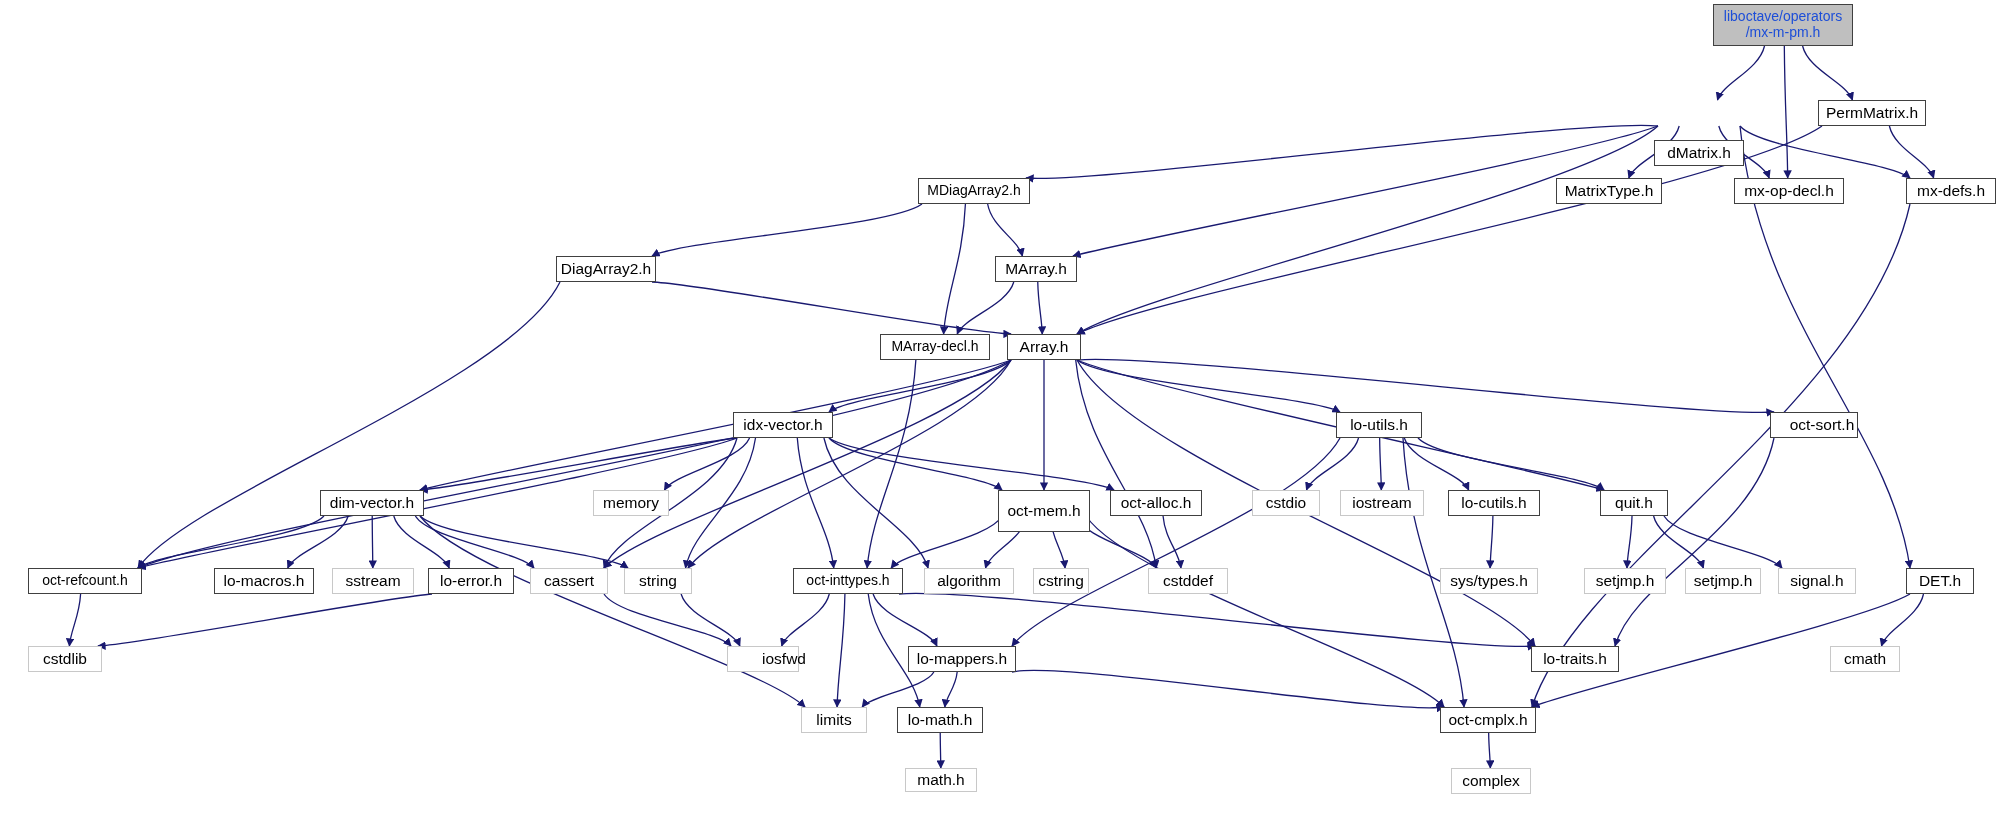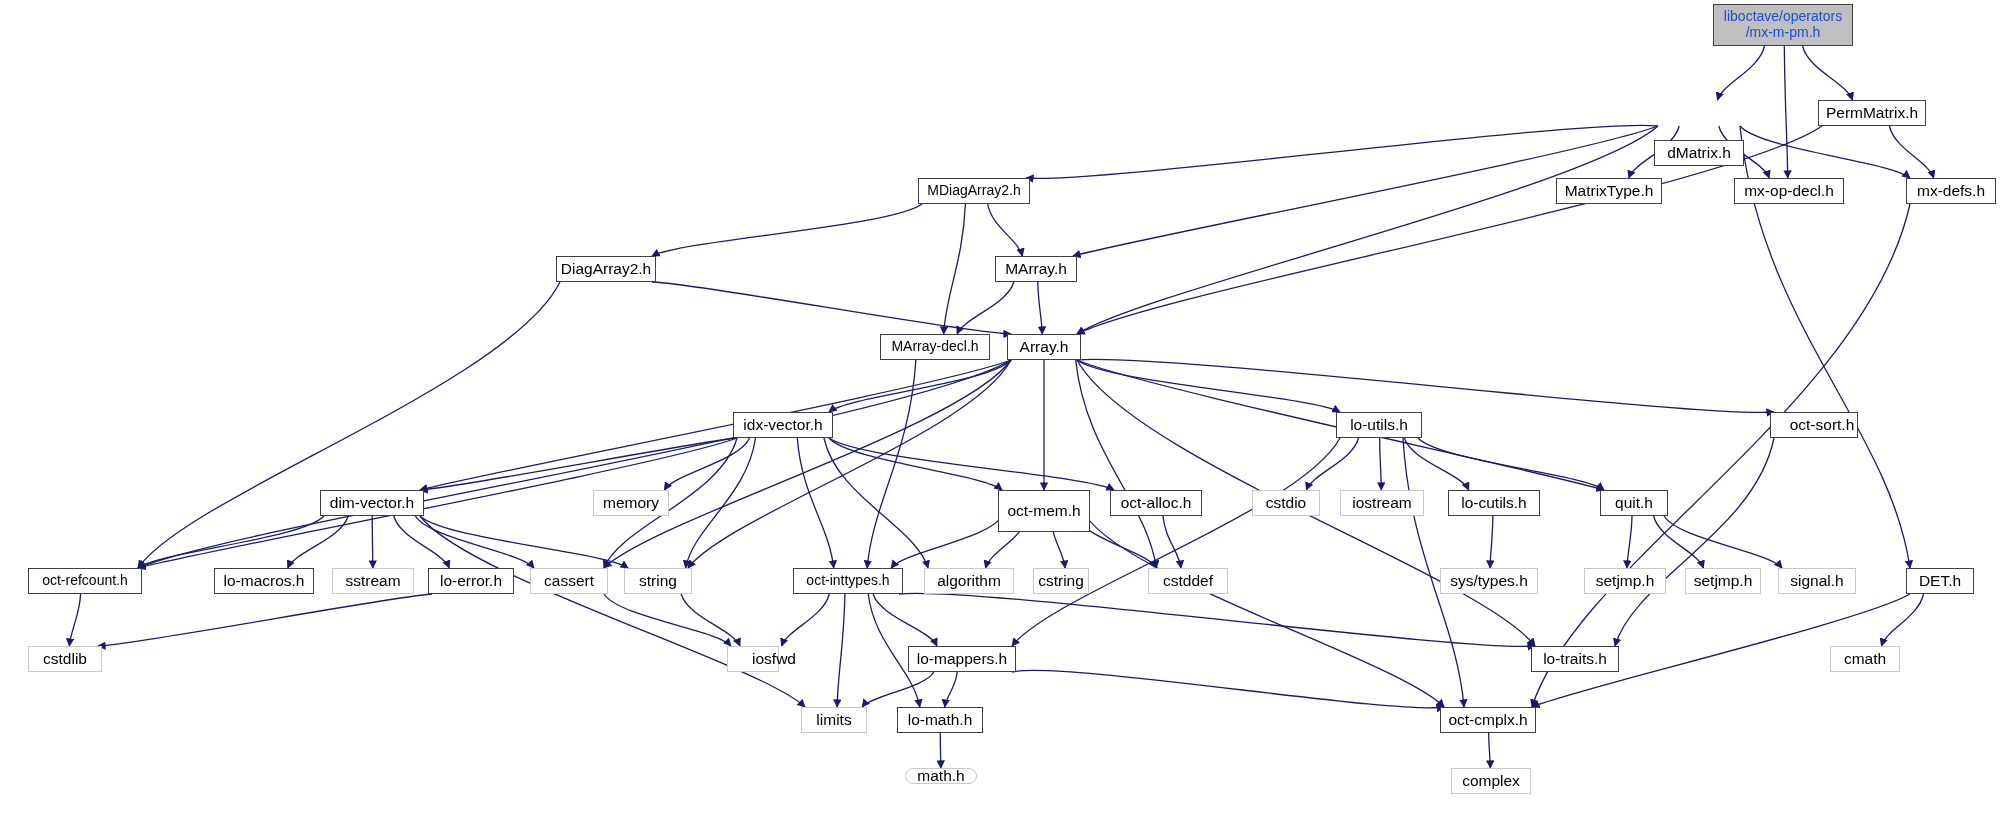--- a/index.html
+++ b/index.html
@@ -140,23 +140,23 @@
       <div class="node-box local" style="left: 793px; top: 568px; width: 110px; height: 26px;"><span class="node-label" style="font-size: 14px;">oct-inttypes.h</span></div>
       <div class="node-box system" style="left: 924px; top: 568px; width: 90px; height: 26px;"><span class="node-label">algorithm</span></div>
       <div class="node-box system" style="left: 1033px; top: 568px; width: 56px; height: 26px; text-align: right;"><span class="node-label">cstring</span></div>
       <div class="node-box system" style="left: 1148px; top: 568px; width: 80px; height: 26px;"><span class="node-label">cstddef</span></div>
       <div class="node-box system" style="left: 1440px; top: 568px; width: 98px; height: 26px;"><span class="node-label">sys/types.h</span></div>
       <div class="node-box system" style="left: 1584px; top: 568px; width: 82px; height: 26px;"><span class="node-label">setjmp.h</span></div>
       <div class="node-box system" style="left: 1685px; top: 568px; width: 76px; height: 26px;"><span class="node-label">setjmp.h</span></div>
       <div class="node-box system" style="left: 1778px; top: 568px; width: 78px; height: 26px;"><span class="node-label">signal.h</span></div>
       <div class="node-box local" style="left: 1906px; top: 568px; width: 68px; height: 26px;"><span class="node-label">DET.h</span></div>
       <div class="node-box system" style="left: 28px; top: 646px; width: 74px; height: 26px;"><span class="node-label">cstdlib</span></div>
-      <div class="node-box system" style="left: 727px; top: 646px; width: 52px; height: 26px; padding-left: 42px;"><span class="node-label">iosfwd</span></div>
+      <div class="node-box system" style="left: 727px; top: 646px; width: 72px; height: 26px; padding-left: 42px;"><span class="node-label">iosfwd</span></div>
       <div class="node-box local" style="left: 908px; top: 646px; width: 108px; height: 26px;"><span class="node-label">lo-mappers.h</span></div>
       <div class="node-box local" style="left: 1531px; top: 646px; width: 88px; height: 26px; text-align: right;"><span class="node-label">lo-traits.h</span></div>
       <div class="node-box system" style="left: 1830px; top: 646px; width: 70px; height: 26px;"><span class="node-label">cmath</span></div>
       <div class="node-box system" style="left: 801px; top: 707px; width: 66px; height: 26px;"><span class="node-label">limits</span></div>
       <div class="node-box local" style="left: 897px; top: 707px; width: 86px; height: 26px;"><span class="node-label">lo-math.h</span></div>
       <div class="node-box local" style="left: 1440px; top: 707px; width: 96px; height: 26px;"><span class="node-label">oct-cmplx.h</span></div>
-      <div class="node-box system" style="left: 905px; top: 768px; width: 72px; height: 16px; border-radius: 10px;"><span class="node-label">math.h</span></div>
+      <div class="node-box system" style="left: 905px; top: 768px; width: 72px; height: 24px;"><span class="node-label">math.h</span></div>
       <div class="node-box system" style="left: 1451px; top: 768px; width: 80px; height: 26px;"><span class="node-label">complex</span></div>
     </div>
 </div>
 
 </body></html>

